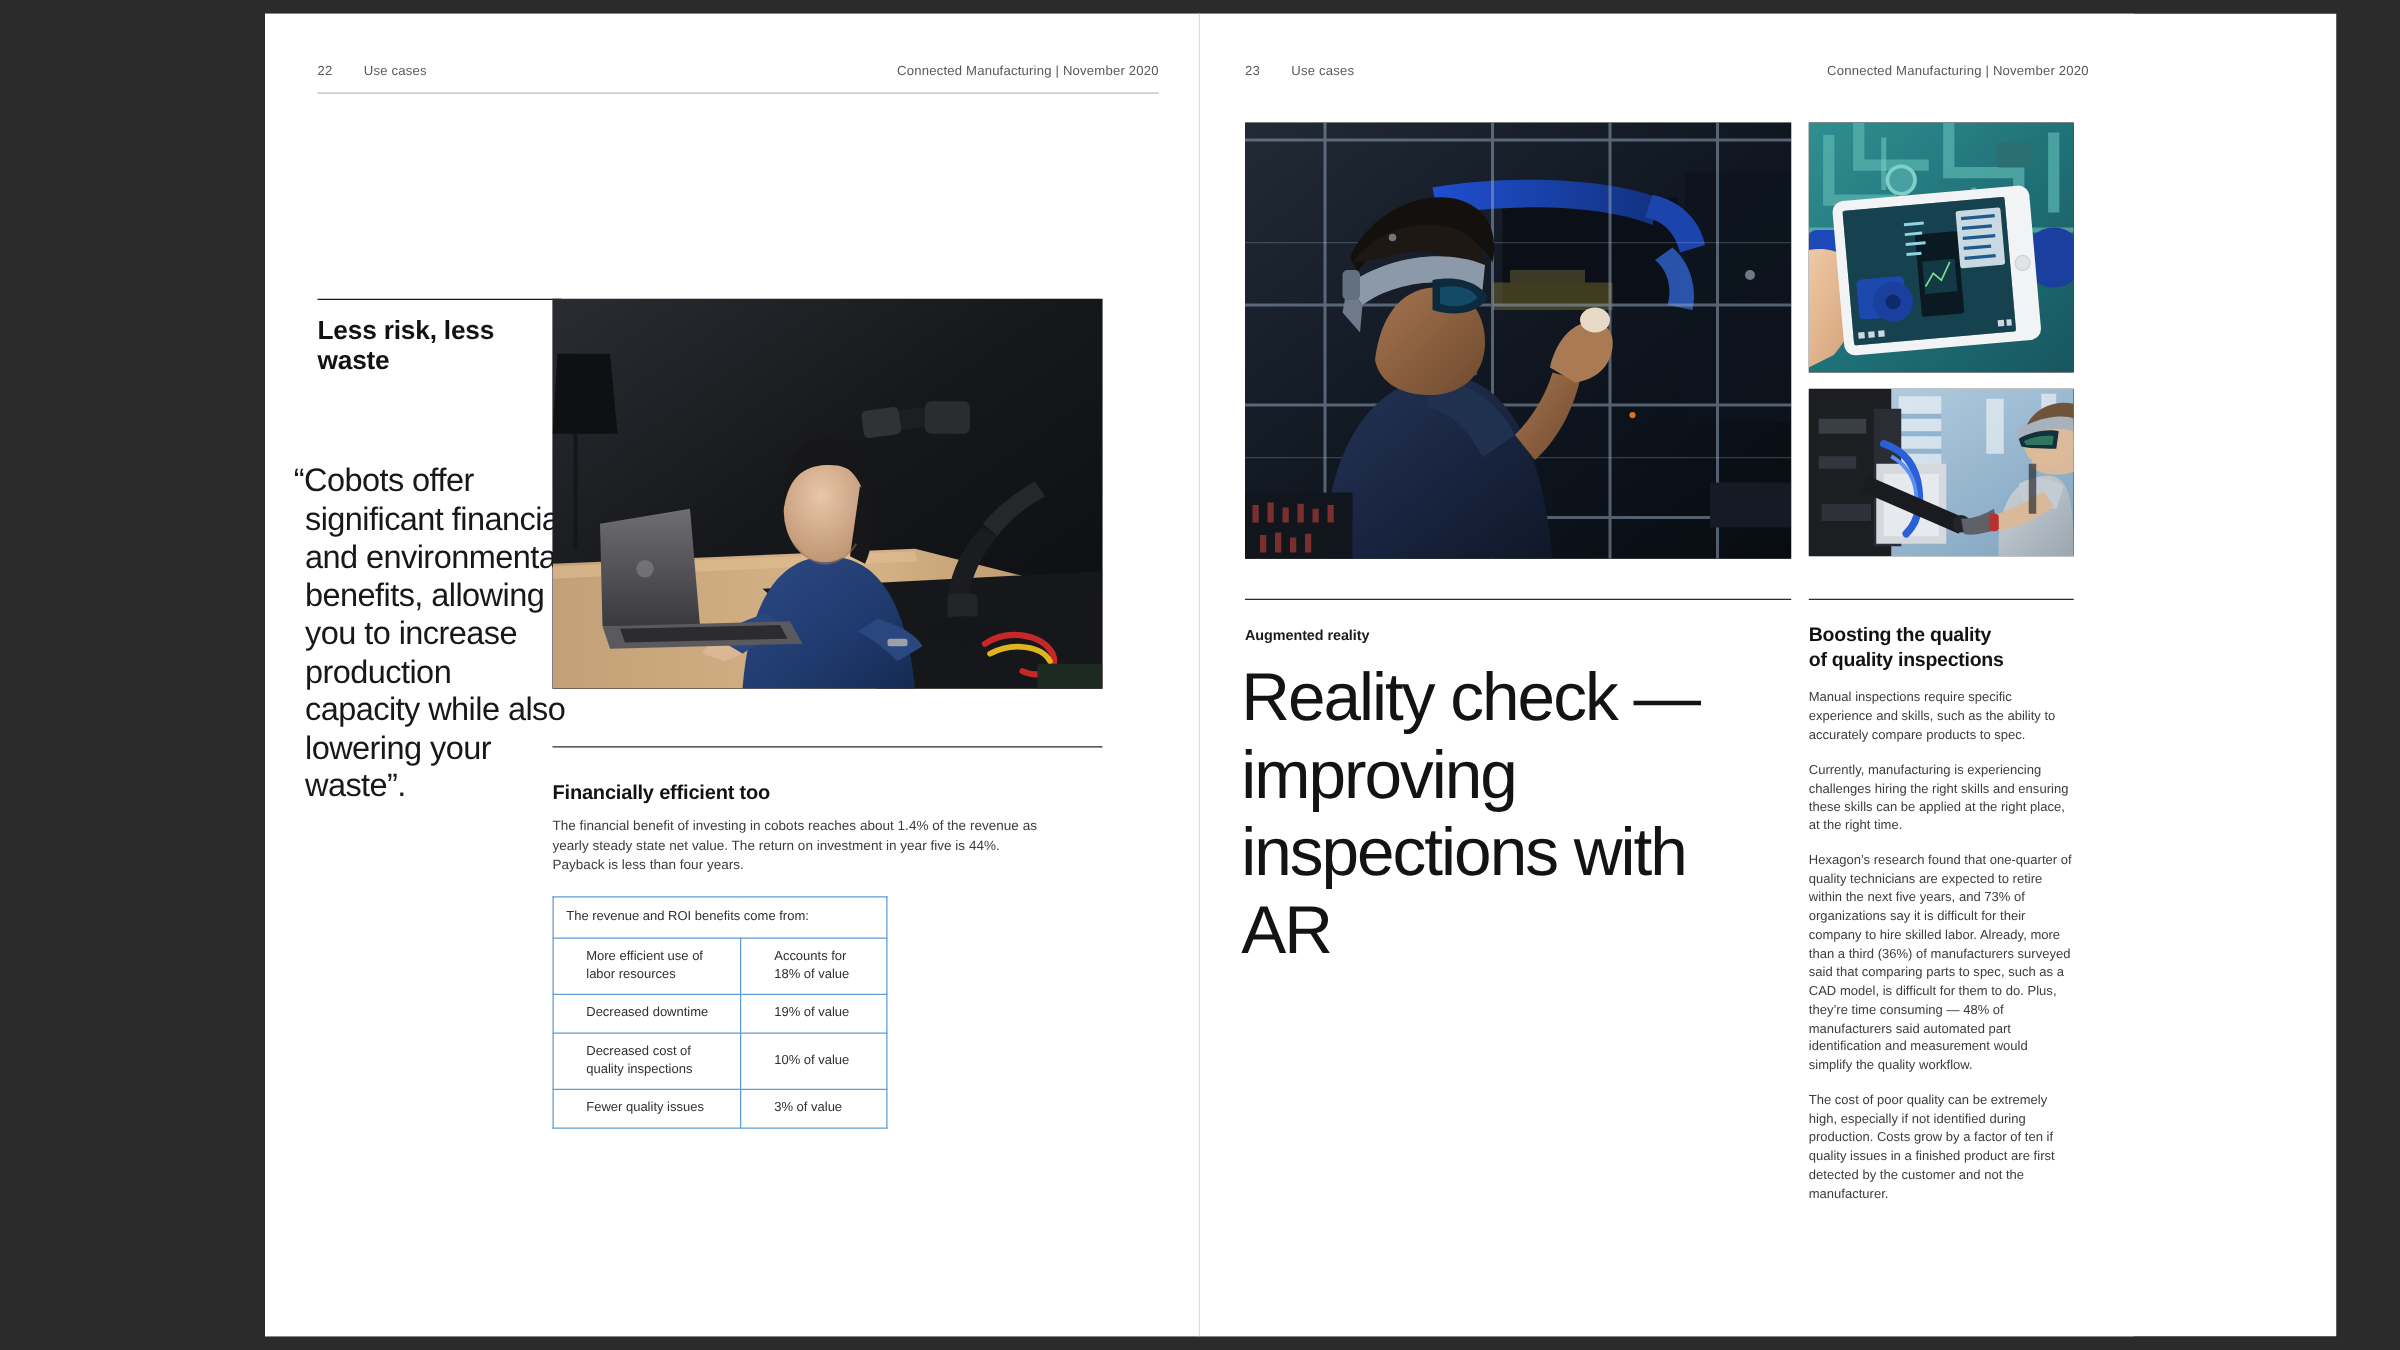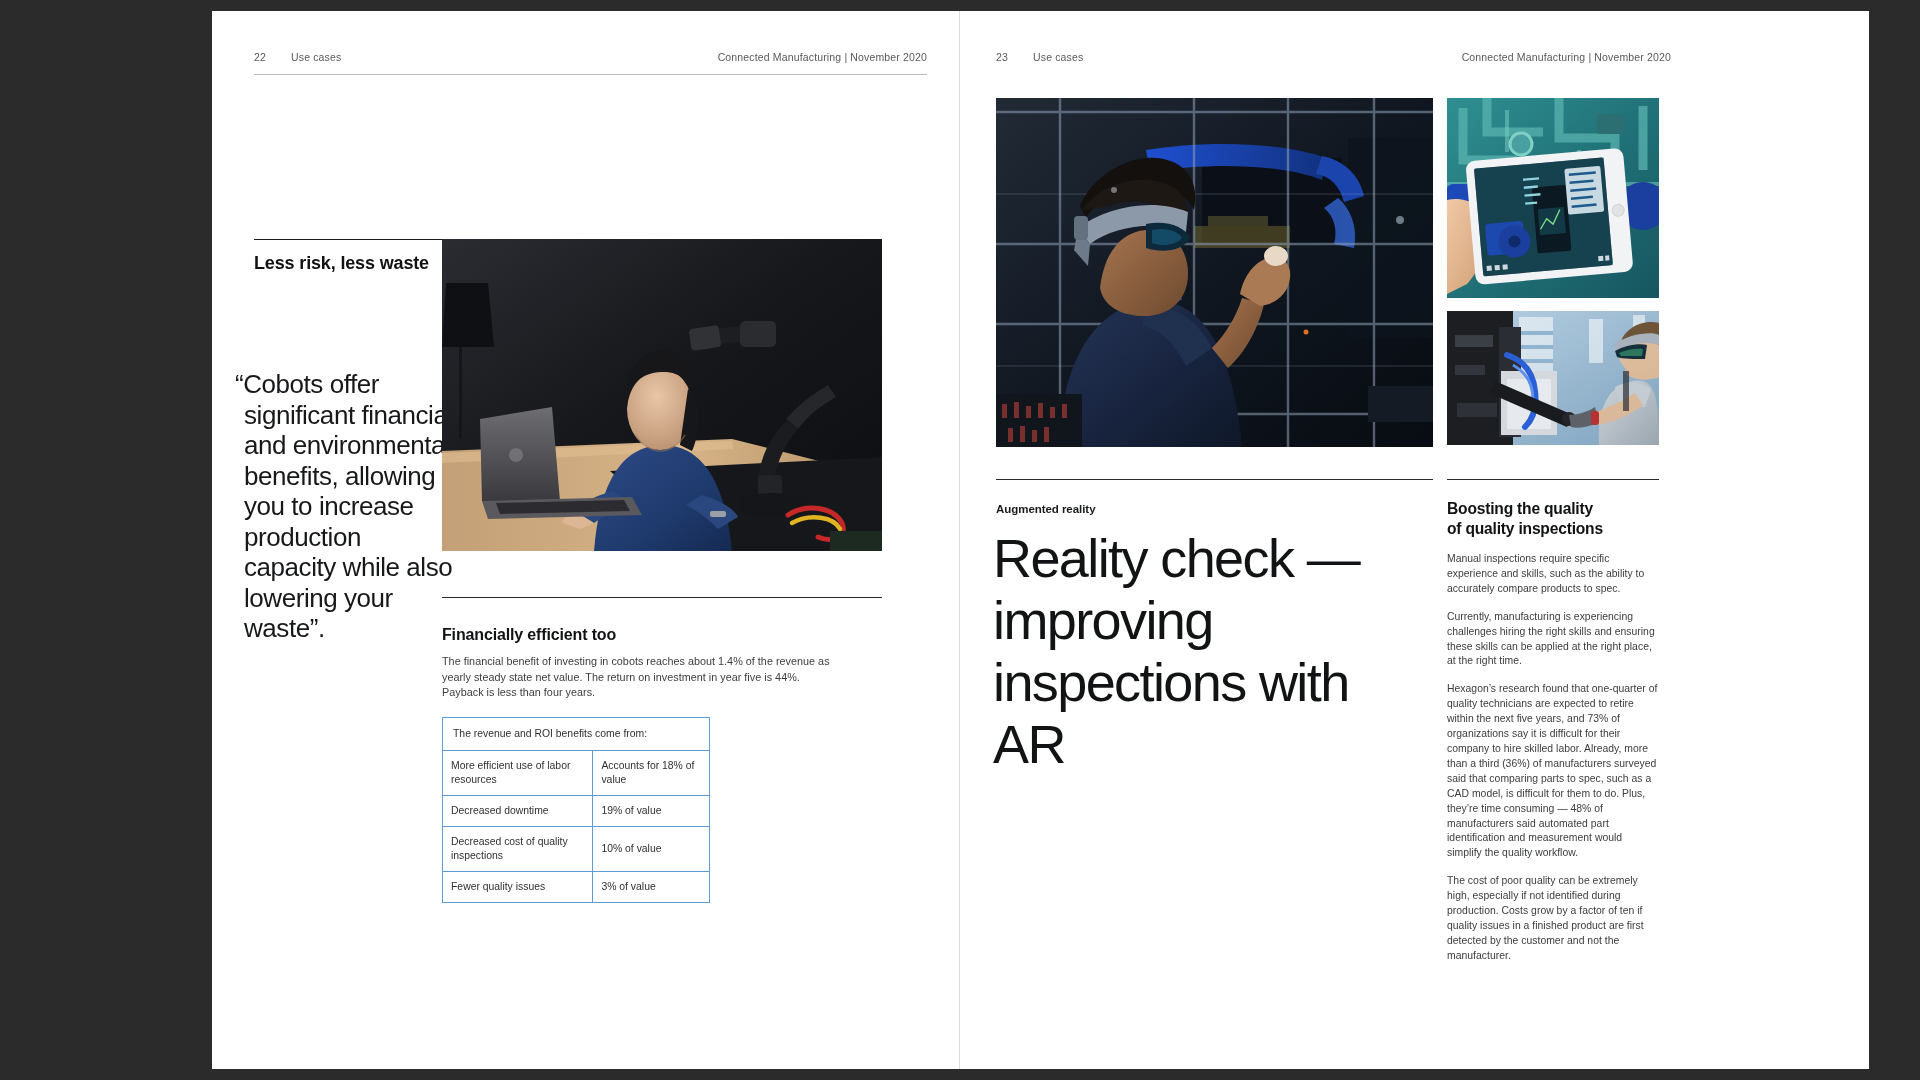--- a/index.html
+++ b/index.html
@@ -60,21 +60,21 @@
   #L-folio   { left: 42px;  top: 40px; }
   #L-section { left: 79px;  top: 40px; }
   #L-pub     { left: 715px; top: 40px; transform: translateX(-100%); }
   #L-rule    { left: 42px;  top: 63px; width: 673px; }
 
   
   .lcol { position: absolute; left: 42px; top: 228px; width: 195px; }
   .hrule-thin { height: 1px; background: #1a1a1a; width: 100%; }
 
   h2.subhead {
-    font-size: 18px;
+    font-size: 21px;
     font-weight: 700;
     letter-spacing: -0.15px;
     color: #111214;
     margin-top: 13px;
   }
   p.body {
     font-size: 10.6px;
     line-height: 15.2px;
     color: #3b3c3e;
     margin-top: 9px;
@@ -110,21 +110,21 @@
   table.roi {
     position: absolute;
     left: 230px; top: 706px;
     width: 268px;
     border-collapse: collapse;
     font-size: 10.4px;
     color: #2f3032;
   }
   table.roi td {
     border: 1px solid #5d9cd8;
-    padding: 8px 9px 8px 8px;
+    padding: 8px 9px 8px 26px;
     line-height: 14px;
     vertical-align: middle;
   }
   table.roi td.head { padding: 9px 9px 9px 10px; }
   table.roi td.left  { width: 151px; }
   table.roi td.right { width: 117px; }
   table.roi tr.tall td { height: 40px; }
 
   
   #R-folio   { left: 36px;  top: 40px; }

